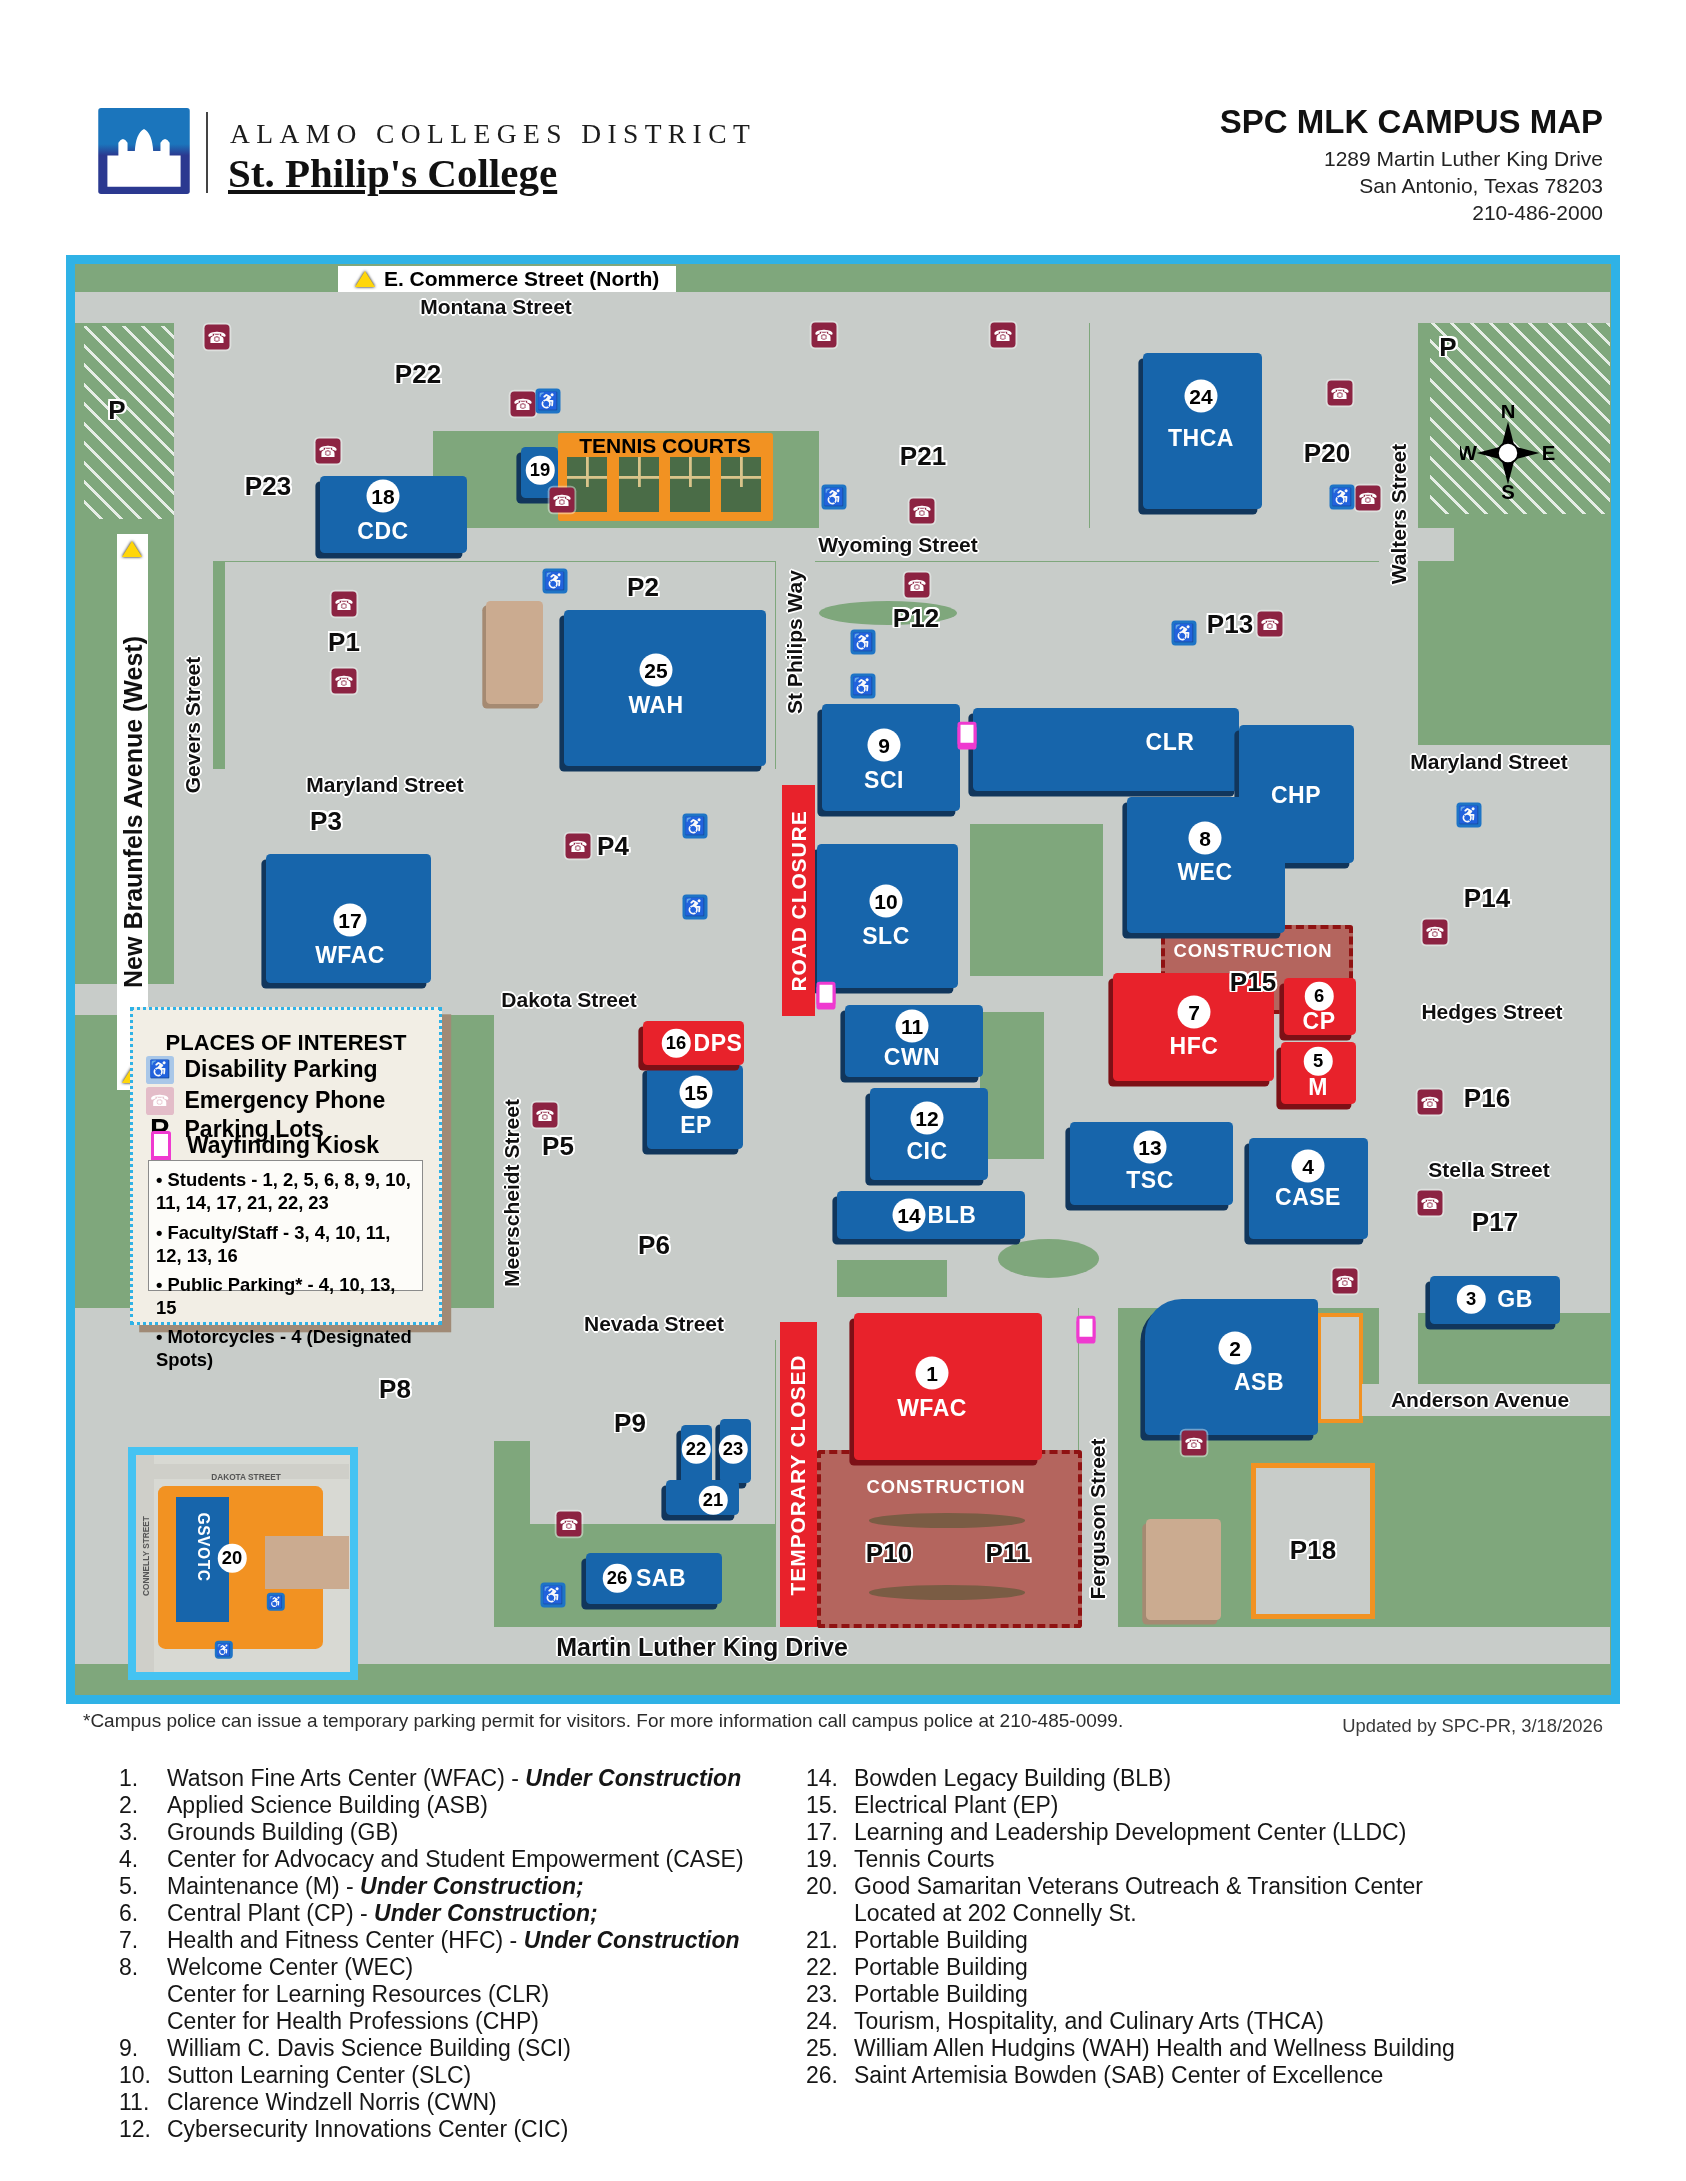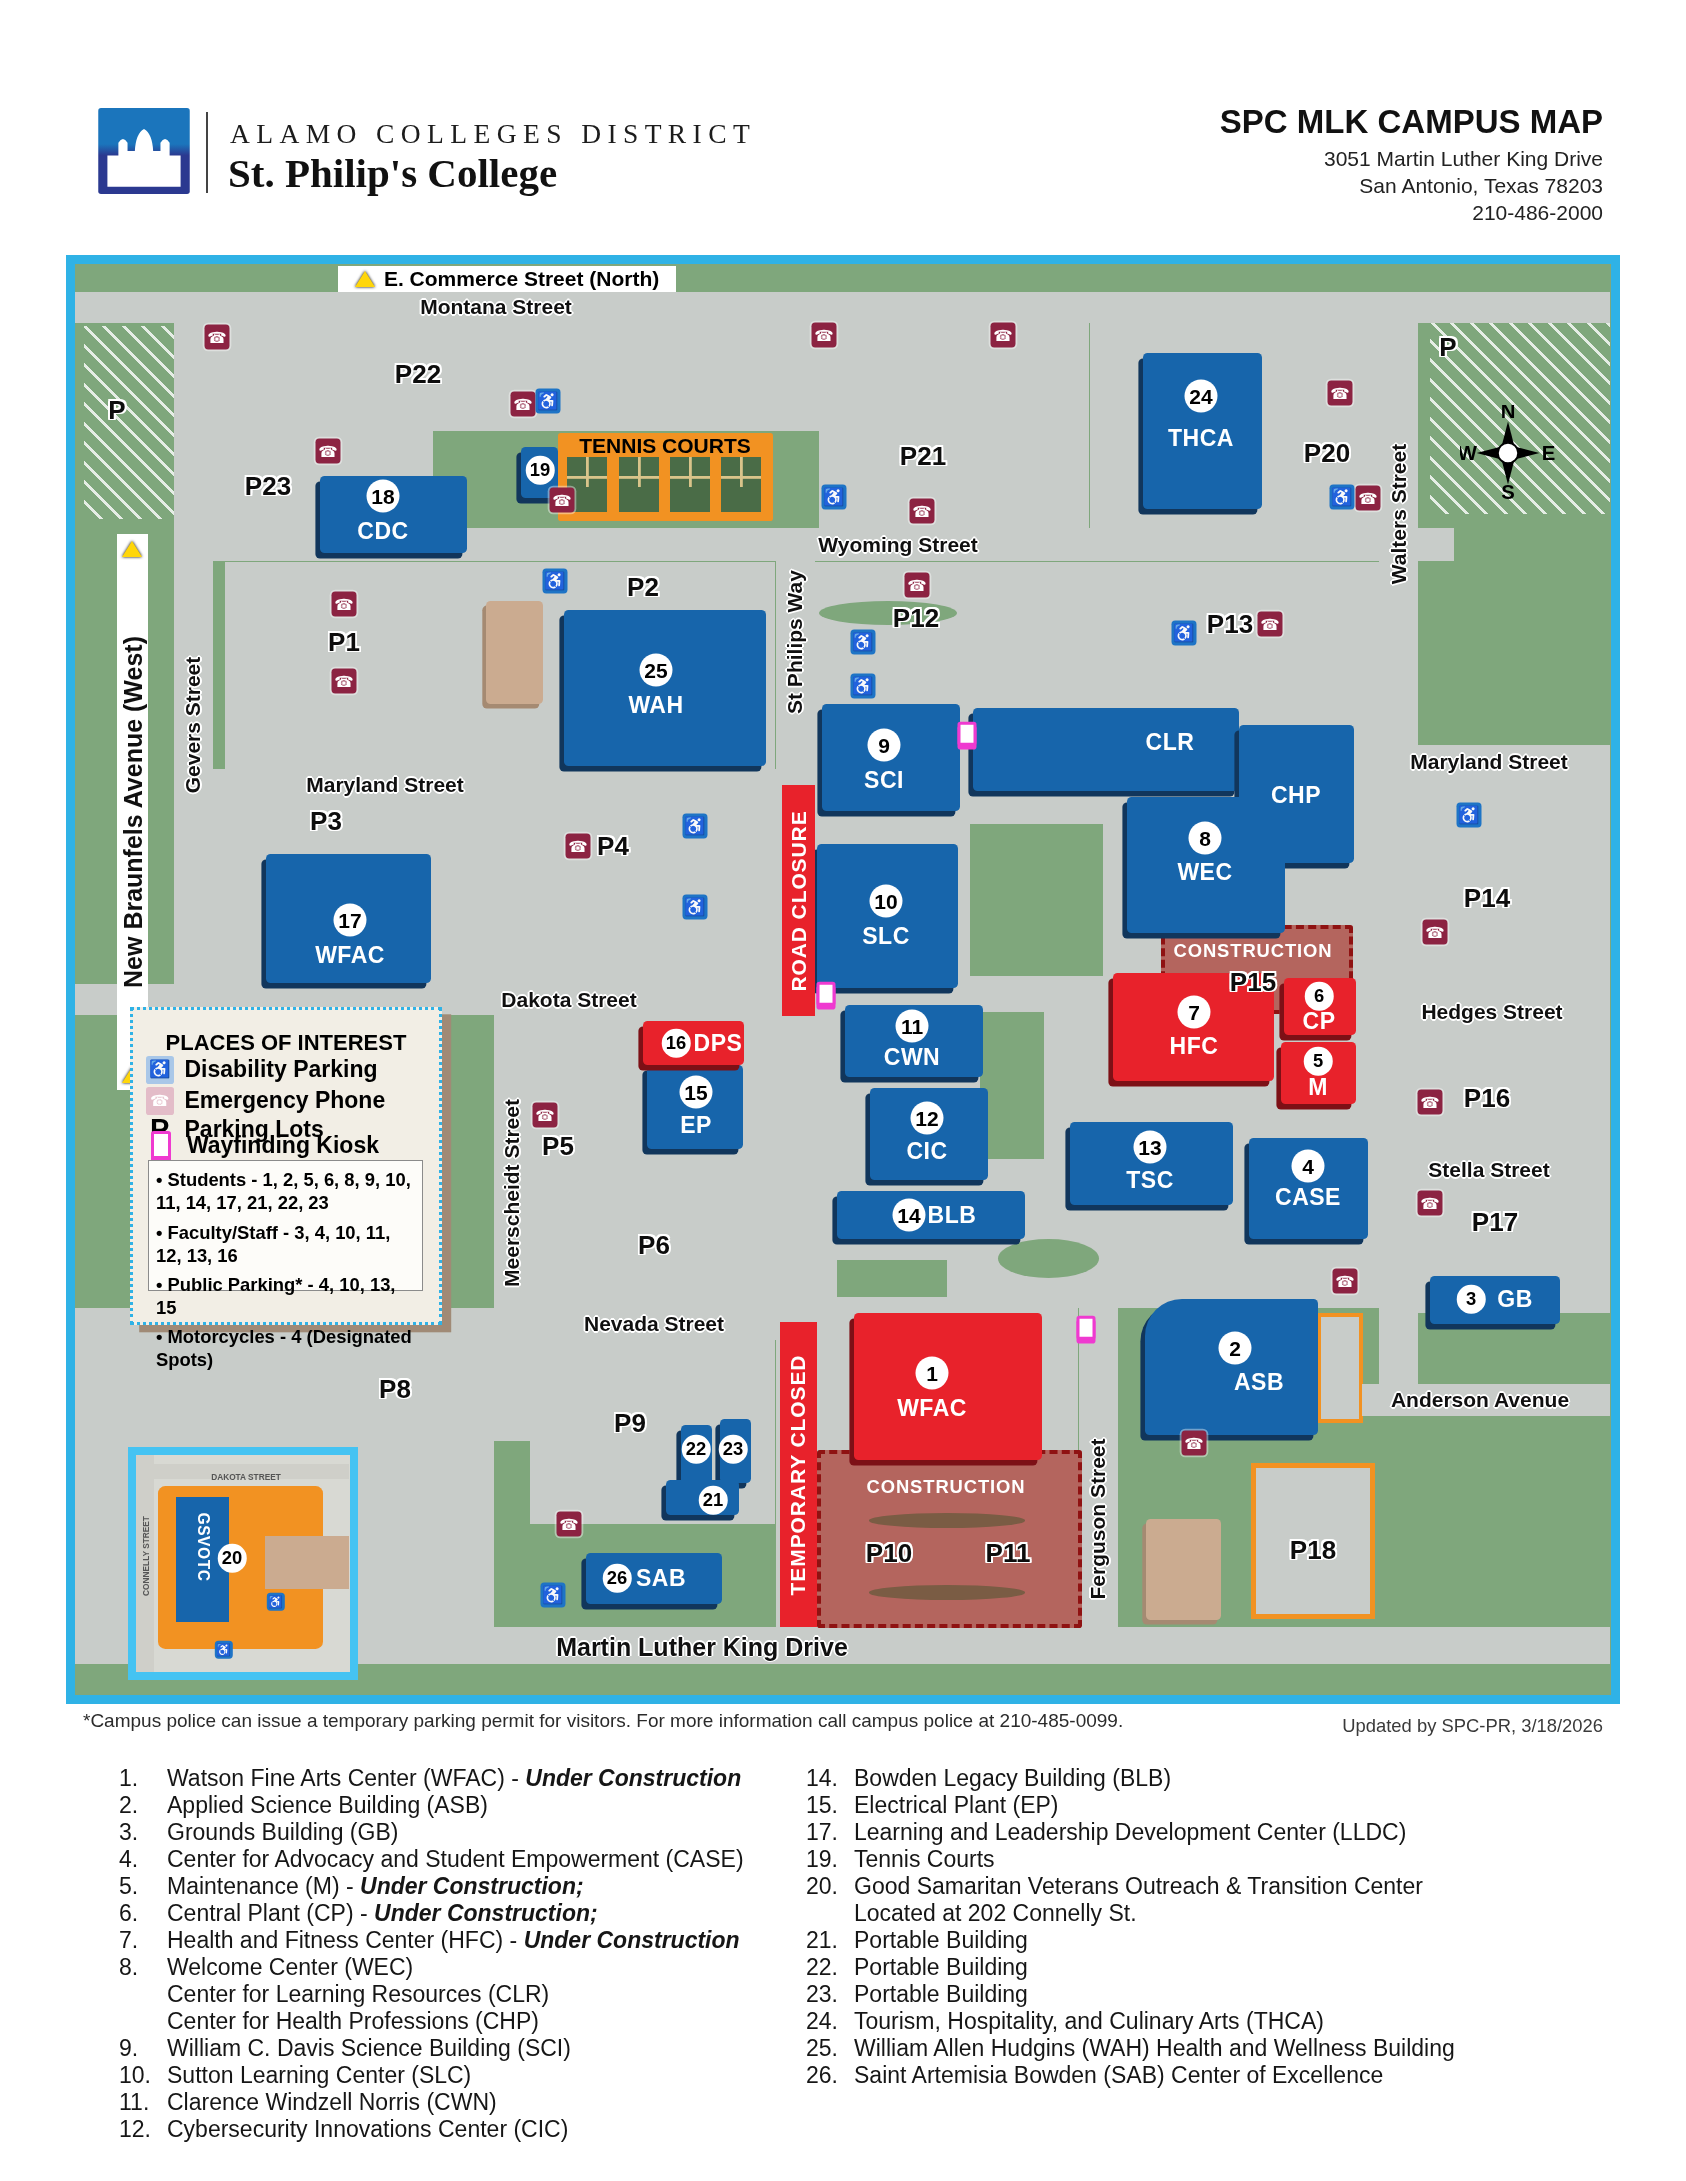--- a/index.html
+++ b/index.html
@@ -5,21 +5,21 @@
   html,body{margin:0;padding:0;background:#fff;}
   .page{position:relative;width:1686px;height:2182px;background:#fff;overflow:hidden;
         font-family:"Liberation Sans",sans-serif;}
 
   
   .hdr-logo{position:absolute;left:98px;top:108px;}
   .hdr-divider{position:absolute;left:206px;top:112px;width:1.8px;height:81px;background:#444;}
   .hdr-district{position:absolute;left:230px;top:118px;font-family:"Liberation Serif",serif;
       font-size:27.5px;letter-spacing:6.4px;color:#1c1c1c;white-space:nowrap;}
   .hdr-college{position:absolute;left:228px;top:149px;font-family:"Liberation Serif",serif;
-      font-size:41px;font-weight:bold;color:#111;white-space:nowrap;}
+      font-size:41px;font-weight:bold;color:#111;white-space:nowrap;text-decoration:underline;}
   .hdr-title{position:absolute;right:83px;top:103px;font-size:33px;font-weight:bold;color:#111;text-align:right;}
   .hdr-addr{position:absolute;right:83px;top:145px;font-size:21px;color:#222;text-align:right;line-height:27px;}
 
   
   .map{position:absolute;left:66px;top:255px;width:1554px;height:1449px;box-sizing:border-box;
        border:9.2px solid #2fb2e6;background:#7fa77c;overflow:hidden;}
   .abs{position:absolute;}
   .road{position:absolute;background:#c8ccc9;}
   .lot{position:absolute;background:#c8ccc9;}
   .green{position:absolute;background:#7fa77c;}
@@ -134,21 +134,21 @@
         </defs>
       <rect width="100" height="94" rx="3" fill="url(#lg)"></rect>
       <path d="M10 86 L10 52 L22 52 L22 38 Q27 30 32 38 L32 47 L40 47 Q41 28 50 23 Q59 28 60 47 L68 47 L68 38 Q73 30 78 38 L78 52 L90 52 L90 86 Z" fill="#ffffff"></path>
     </svg>
   </div>
   <div class="hdr-divider"></div>
   <div class="hdr-district">ALAMO COLLEGES DISTRICT</div>
   <div class="hdr-college">St. Philip's College</div>
   <div class="hdr-title">SPC MLK CAMPUS MAP</div>
   <div class="hdr-addr">
-    <div>3051 Martin Luther King Drive</div>
+    <div>1289 Martin Luther King Drive</div>
     <div>San Antonio, Texas 78203</div>
     <div>210-486-2000</div>
   </div>
 
   <div class="map">
 
     <div class="lot" style="left:138px;top:59px;width:563px;height:206px"></div>
     <div class="lot" style="left:739px;top:59px;width:275px;height:206px"></div>
     <div class="lot" style="left:1015px;top:59px;width:289px;height:206px"></div>
     <div class="lot" style="left:150px;top:298px;width:308px;height:208px"></div>

